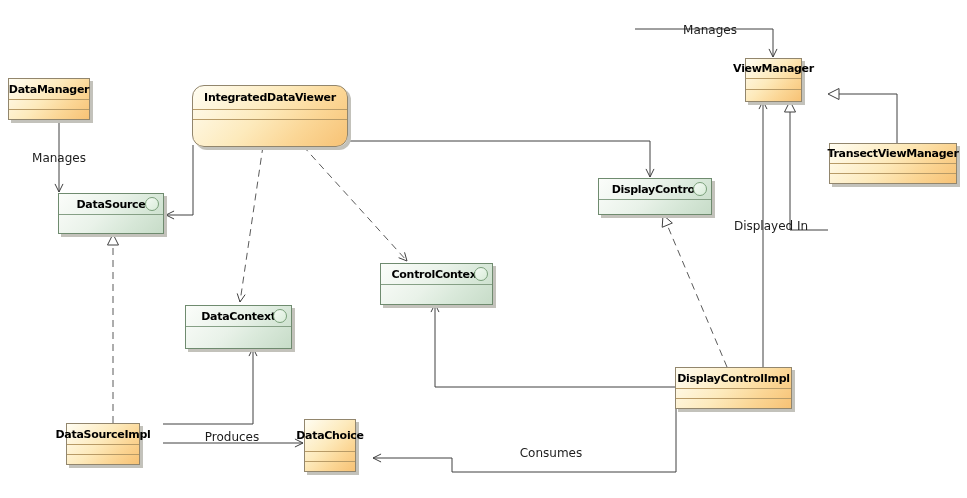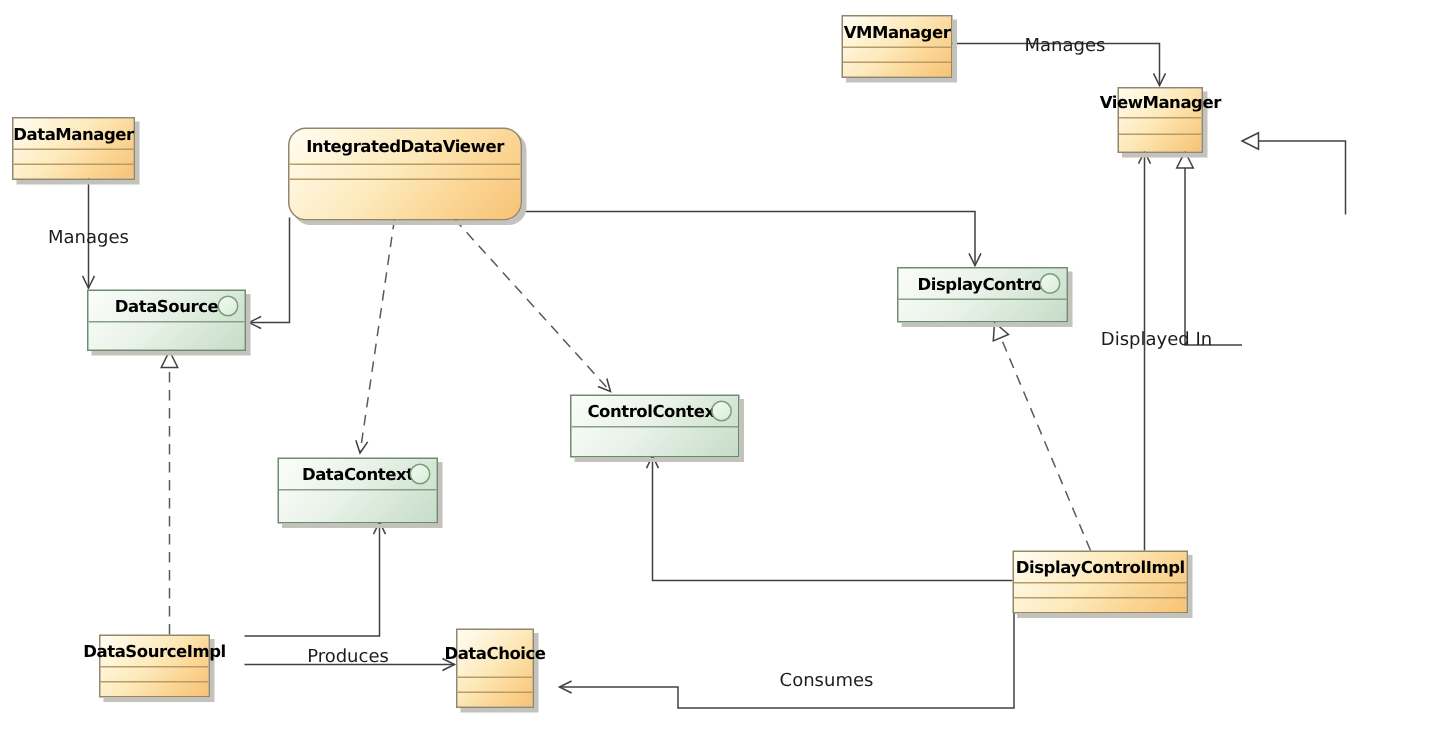--- a/index.html
+++ b/index.html
@@ -104,33 +104,33 @@
       <div class="row" style="height: 10px;"></div>
       <div class="row" style="height: 10px;"></div>
     </div>
     <div class="uml-node kind-class" style="left: 192px; top: 85px; width: 156px; border-radius: 12px;">
       <div class="titlebar" style="height: 23px;">
         <span class="uml-title">IntegratedDataViewer</span>
       </div>
       <div class="row" style="height: 10px;"></div>
       <div class="row" style="height: 27px;"></div>
     </div>
-    <div class="uml-node kind-class" style="left: 561px; top: 10px; width: 74px;">
-      <div class="titlebar" style="height: 20px;">
-        <span class="uml-title">VMManager</span>
-      </div>
-      <div class="row" style="height: 10px;"></div>
-      <div class="row" style="height: 10px;"></div>
-    </div>
     <div class="uml-node kind-class" style="left: 745px; top: 58px; width: 57px;">
       <div class="titlebar" style="height: 19px;">
         <span class="uml-title">ViewManager</span>
       </div>
       <div class="row" style="height: 11px;"></div>
       <div class="row" style="height: 12px;"></div>
+    </div>
+    <div class="uml-node kind-class" style="left: 829px; top: 143px; width: 128px;">
+      <div class="titlebar" style="height: 19px;">
+        <span class="uml-title">TransectViewManager</span>
+      </div>
+      <div class="row" style="height: 10px;"></div>
+      <div class="row" style="height: 10px;"></div>
     </div>
     <div class="uml-node kind-interface" style="left: 58px; top: 193px; width: 106px;">
       <div class="titlebar" style="height: 20px; justify-content: center;">
         <span class="uml-title">DataSource</span>
         <span class="iface-circle"></span>
       </div>
       <div class="row" style="height: 19px;"></div>
     </div>
     <div class="uml-node kind-interface" style="left: 598px; top: 178px; width: 114px;">
       <div class="titlebar" style="height: 20px;">

